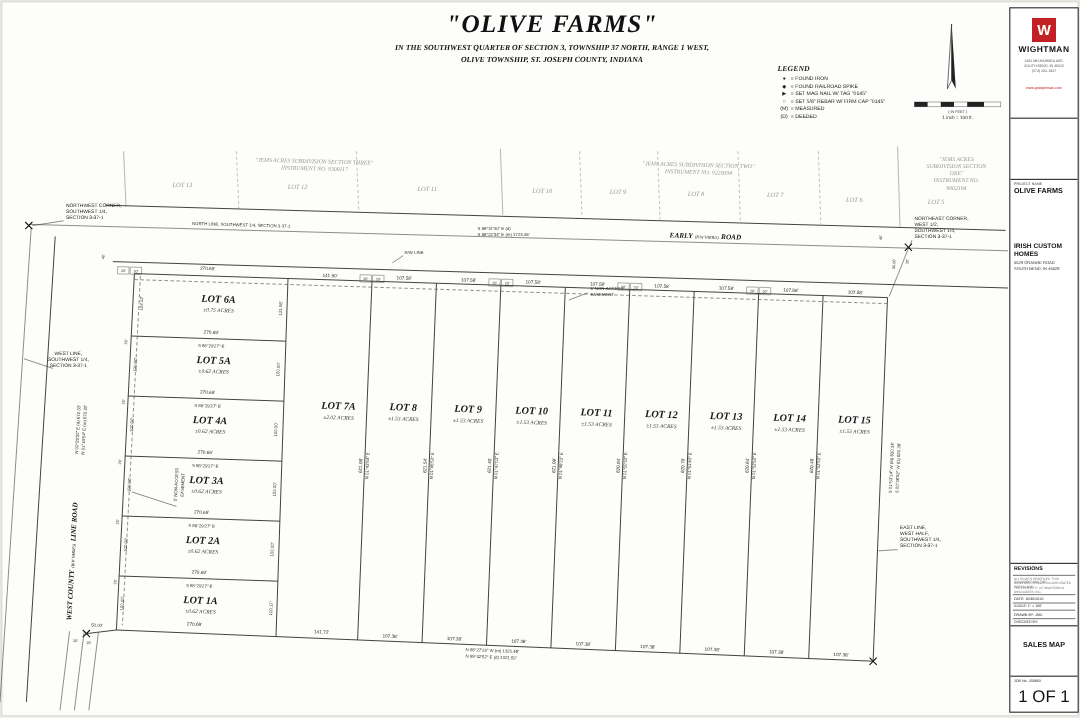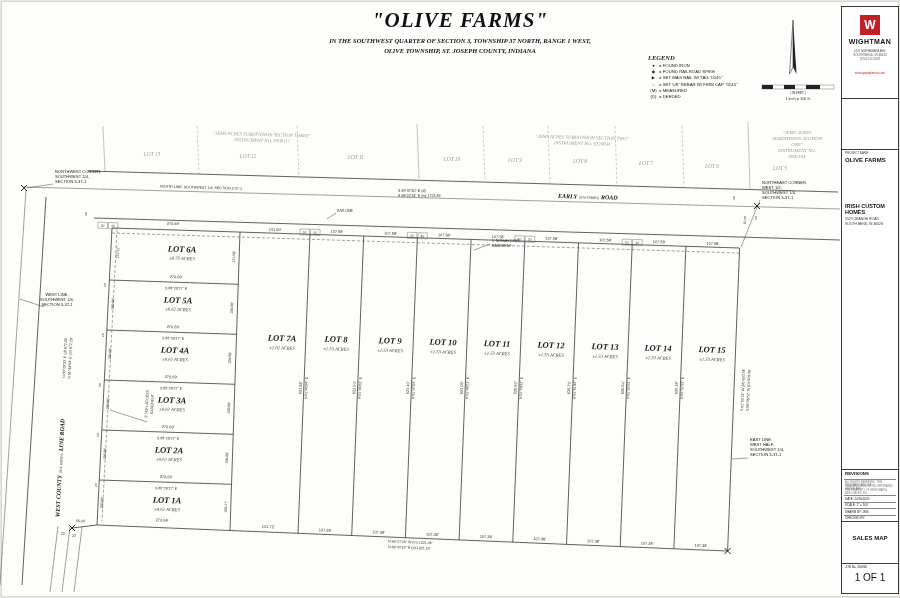--- a/index.html
+++ b/index.html
@@ -47,21 +47,21 @@
   .addr{position:absolute;left:0;width:100%;text-align:center;font-size:3px;color:#555}
   .web{position:absolute;top:64px;left:0;width:100%;text-align:center;font-size:3px;color:#c32026}
   .lblxs{position:absolute;left:3px;font-size:3px;color:#444}
   .pname{position:absolute;left:3px;font-size:6px;font-weight:bold;color:#111}
   .client{position:absolute;left:3px;width:50px;font-size:5.5px;font-weight:bold;color:#111;line-height:1.1}
   .caddr{position:absolute;left:3px;font-size:3.4px;color:#333}
   .rev{position:absolute;left:3px;font-size:4.4px;font-weight:bold;color:#111}
   .note{position:absolute;left:3px;right:2px;font-size:2.6px;color:#777;line-height:1.25}
   .krow{position:absolute;left:3px;right:2px;font-size:3px;color:#222}
   .sheetname{position:absolute;left:0;width:100%;text-align:center;font-size:6px;font-weight:bold;color:#111}
-  .sheetno{position:absolute;left:0;width:100%;text-align:center;font-size:10px;color:#111}
+  .sheetno{position:absolute;left:0;width:100%;text-align:center;font-size:14px;color:#111}
 </style>
 </head>
 <body>
 
 <div class="sheet"></div>
 
 <div class="hdr">
   <div class="h1">"OLIVE FARMS"</div>
   <div class="sub">
     <div>IN THE SOUTHWEST QUARTER OF SECTION 3, TOWNSHIP 37 NORTH, RANGE 1 WEST,</div>

